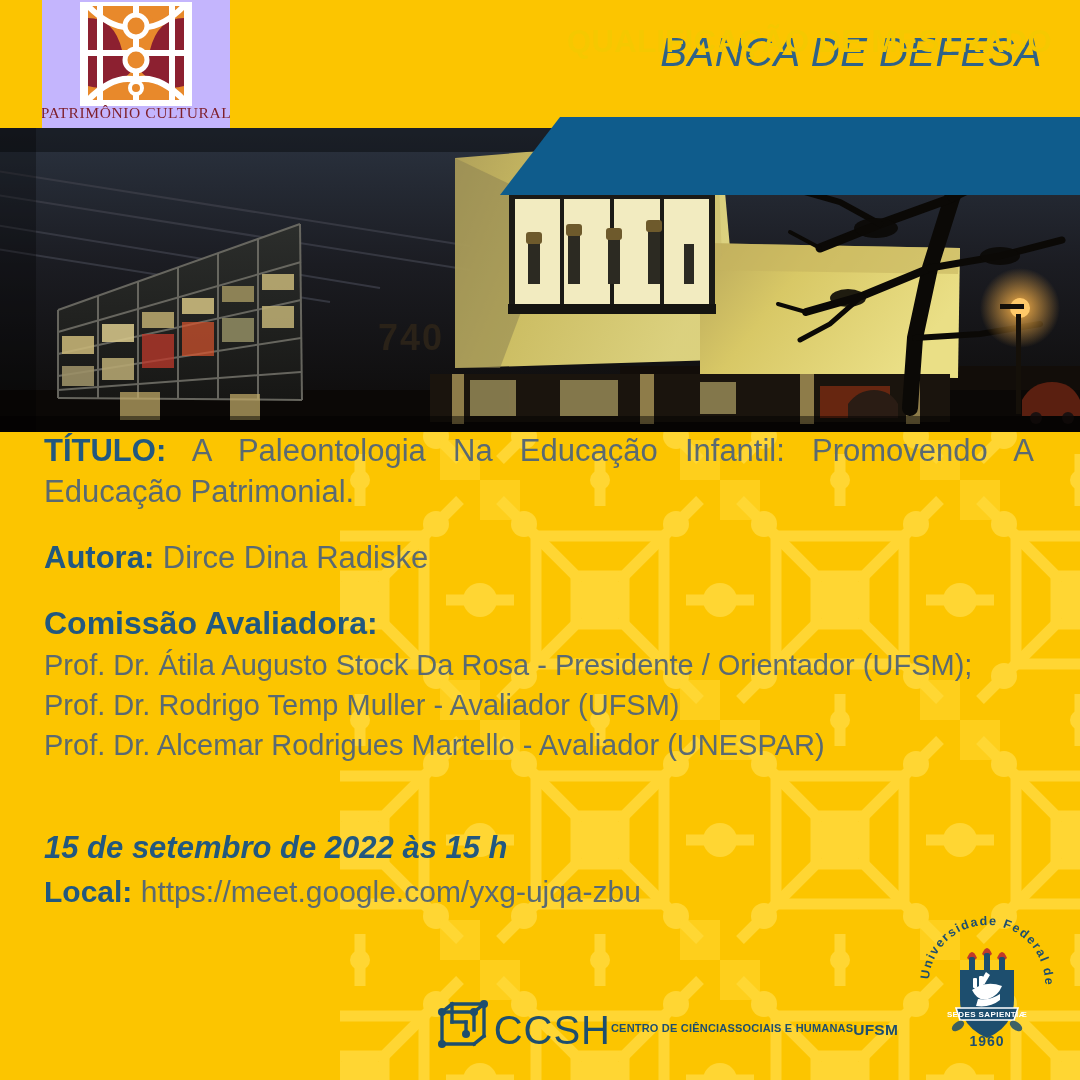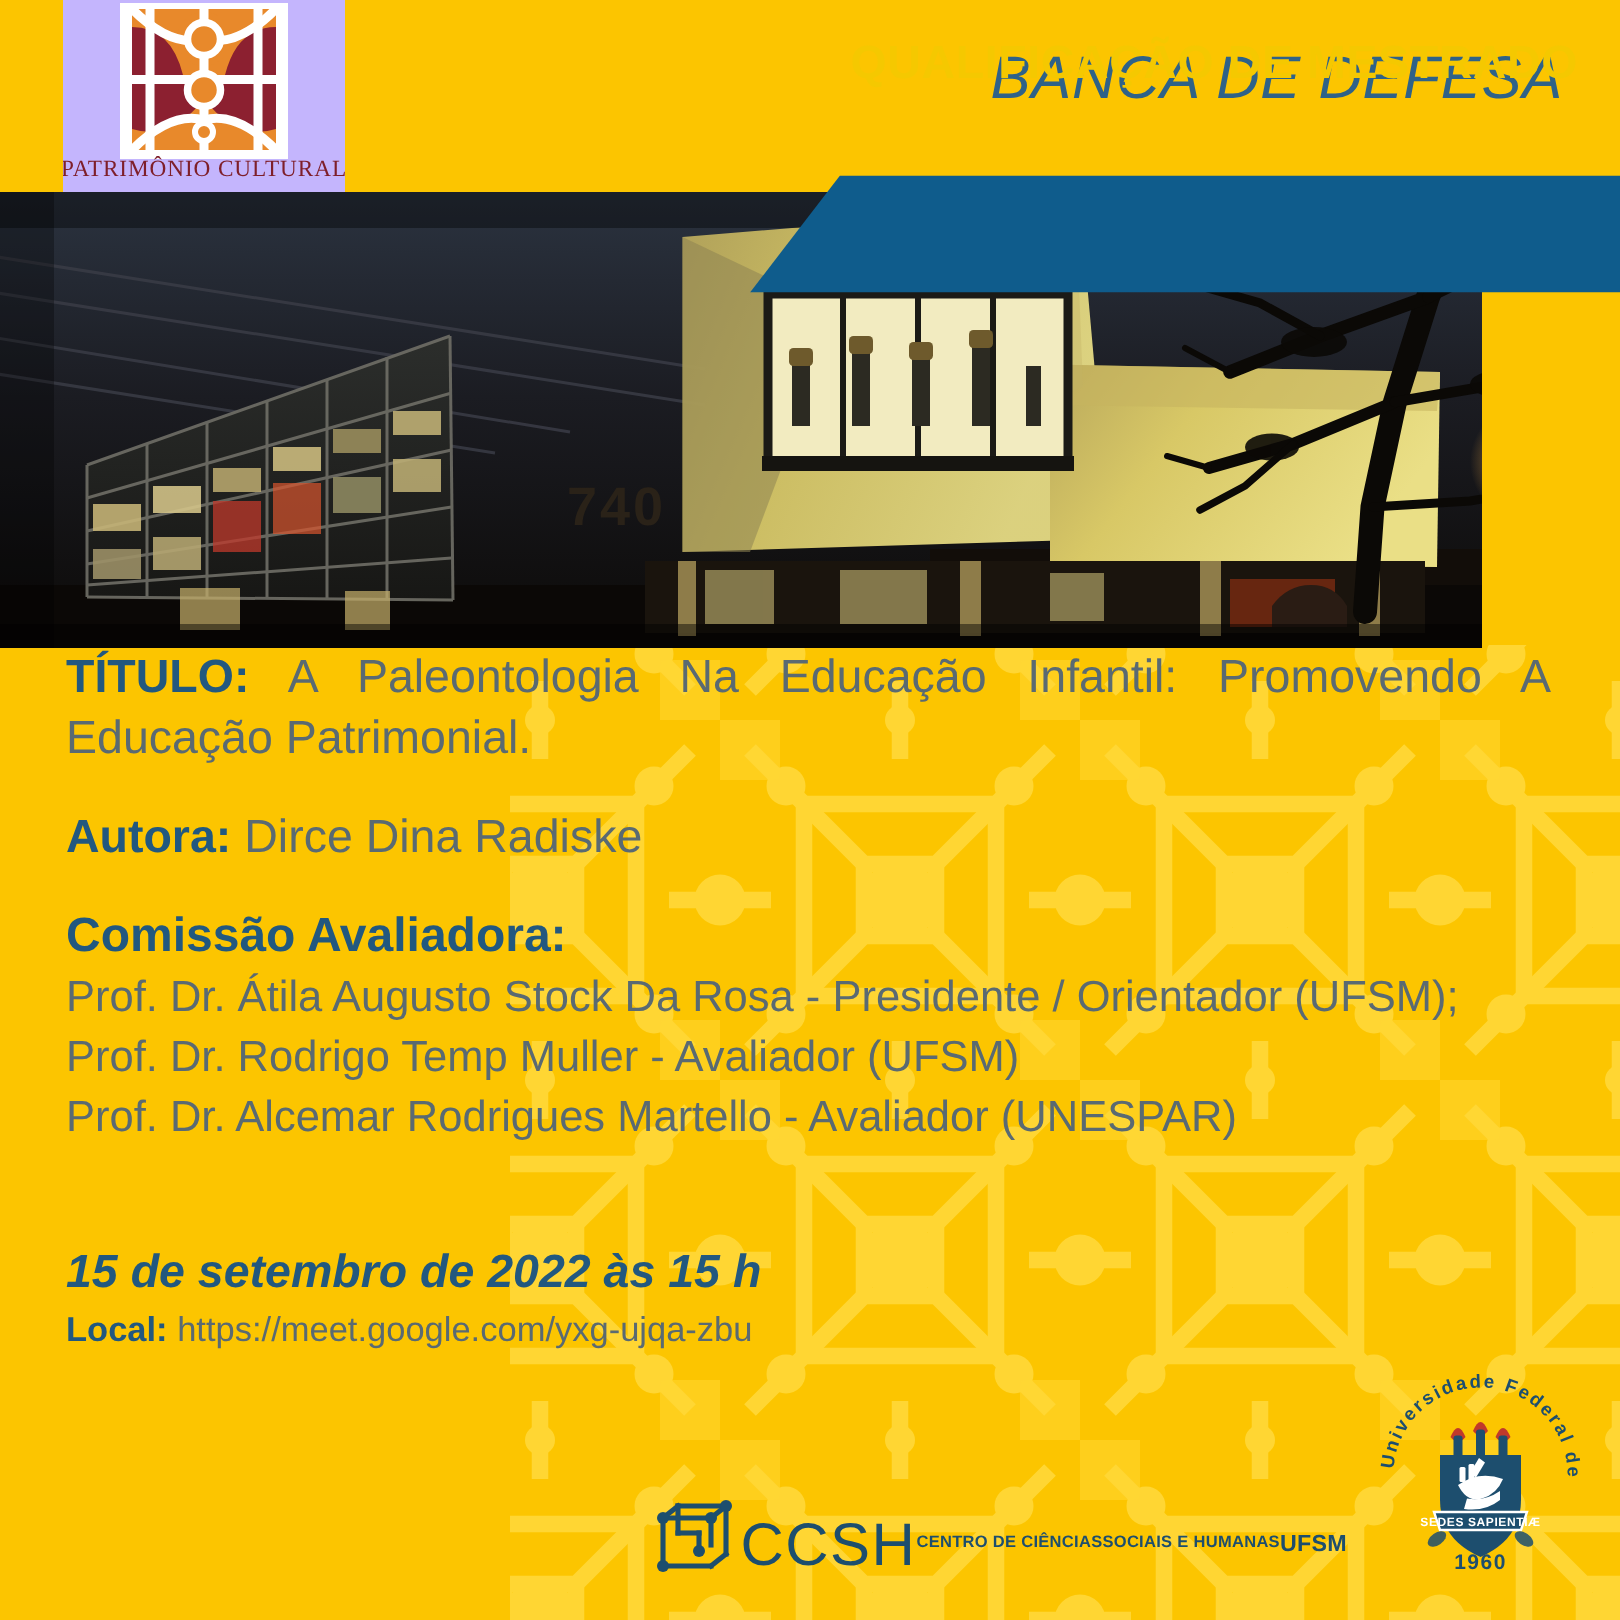--- a/index.html
+++ b/index.html
@@ -70,21 +70,21 @@
     letter-spacing: 0.5px;
     z-index: 8;
     text-align: left;
     white-space: nowrap;
   }
 
   
   .photo-band {
     position: absolute;
     left: 0; top: 128px;
-    width: 988px;
+    width: 1080px;
     height: 304px;
     overflow: hidden;
     z-index: 3;
     background: #84cc16;
   }
 
   
   .sub-banner {
     position: absolute;
     left: 0; top: 117px;
@@ -163,21 +163,21 @@
     top: 420px;
   }
   #event-date {
     font-size: 31px;
     font-weight: bold;
     font-style: italic;
     color: #22587F;
     line-height: 1.3;
   }
   #location-line {
-    font-size: 23px;
+    font-size: 30px;
     line-height: 1.45;
     margin-top: 2px;
   }
   #location-line .lbl { font-weight: bold; }
   #location-line .val { color: #5A6A72; }
 
   
   .footer-logos {
     position: absolute;
     right: 18px;

